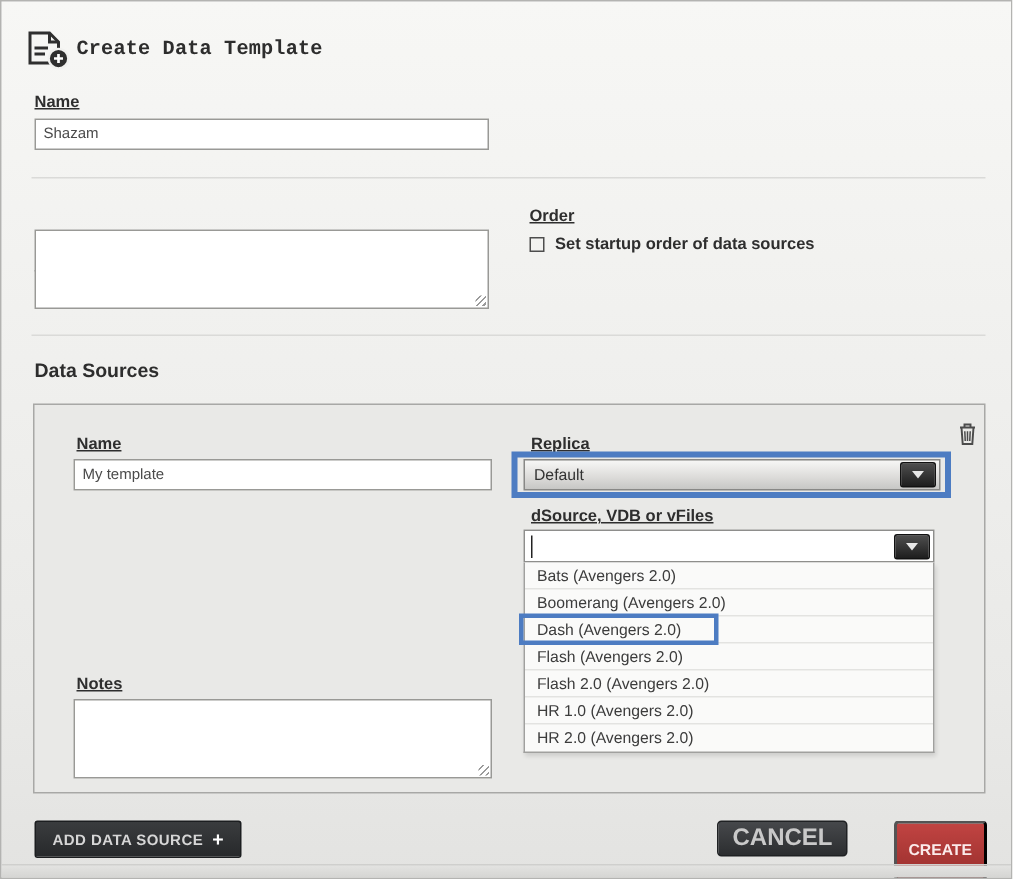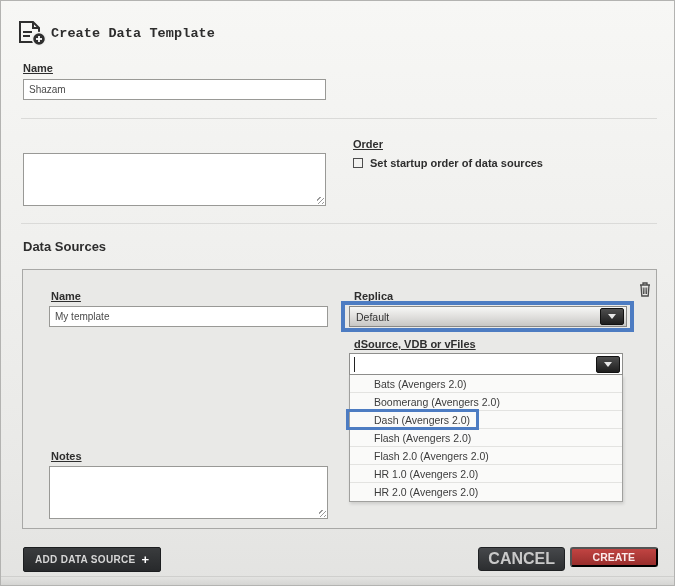--- a/index.html
+++ b/index.html
@@ -67,42 +67,42 @@
   .combobox { position:absolute; border:1px solid #8e8e8c; background:#fff; }
   .text-cursor { position:absolute; left:4px; top:3px; width:1px; height:15px; background:#222; }
 
   .dropdown-list {
     position:absolute; left:326px; top:105px; width:274px;
     background:#fafaf9; border:1px solid #a0a09e; border-top:none;
     box-shadow:1px 2px 3px rgba(0,0,0,.12);
     list-style:none;
   }
   .dropdown-list li {
-    position:relative; height:18px; line-height:18px; padding-left:24px;
+    position:relative; height:18px; line-height:18px; padding-left:8px;
     font-size:10.5px; color:#3c3c3c; border-bottom:1px solid #e3e3e1; cursor:pointer;
   }
   .dropdown-list li:last-child { border-bottom:none; }
   .option-annotation { position:absolute; left:-4px; top:-2px; width:133px; height:21px; border:3px solid #4d7cc2; pointer-events:none; }
 
   
   .footer { position:absolute; left:20px; top:545px; width:637px; height:26px; }
   .btn { font-family:"Liberation Sans",sans-serif; font-weight:700; border-radius:2px; cursor:pointer; }
   .add-btn {
     position:absolute; left:2px; top:1px; height:25px; padding:0 11px;
     background:linear-gradient(#3a3c3e,#27292b); border:1px solid #1c1e20;
     color:#d6d6d6; font-size:10px; letter-spacing:.3px;
   }
   .add-btn .plus { font-size:13px; font-weight:700; color:#fff; margin-left:6px; vertical-align:-1px; }
   .cancel-btn {
     position:absolute; right:93px; top:1px; height:24px; padding:0 9px;
     background:linear-gradient(#46484b,#2c2e30); border:1px solid #1f2123; border-radius:3px;
     color:#c9c9c9; font-size:16px;
   }
   .create-btn {
-    position:absolute; right:0; top:1px; height:20px; padding:0 21px;
+    position:absolute; right:0; top:1px; height:40px; padding:0 8px;
     background:linear-gradient(#c14442,#992e2c); border:1px solid #87
 2523; border-radius:3px;
     color:#fbeaea; font-size:10.5px;
   }
   .bottom-strip { position:absolute; left:0; bottom:0; width:100%; height:9px;
     background:linear-gradient(#e3e3e1,#d5d5d3); border-top:1px solid #cfcfcd; }
 </style>
 </head>
 <body>
 

